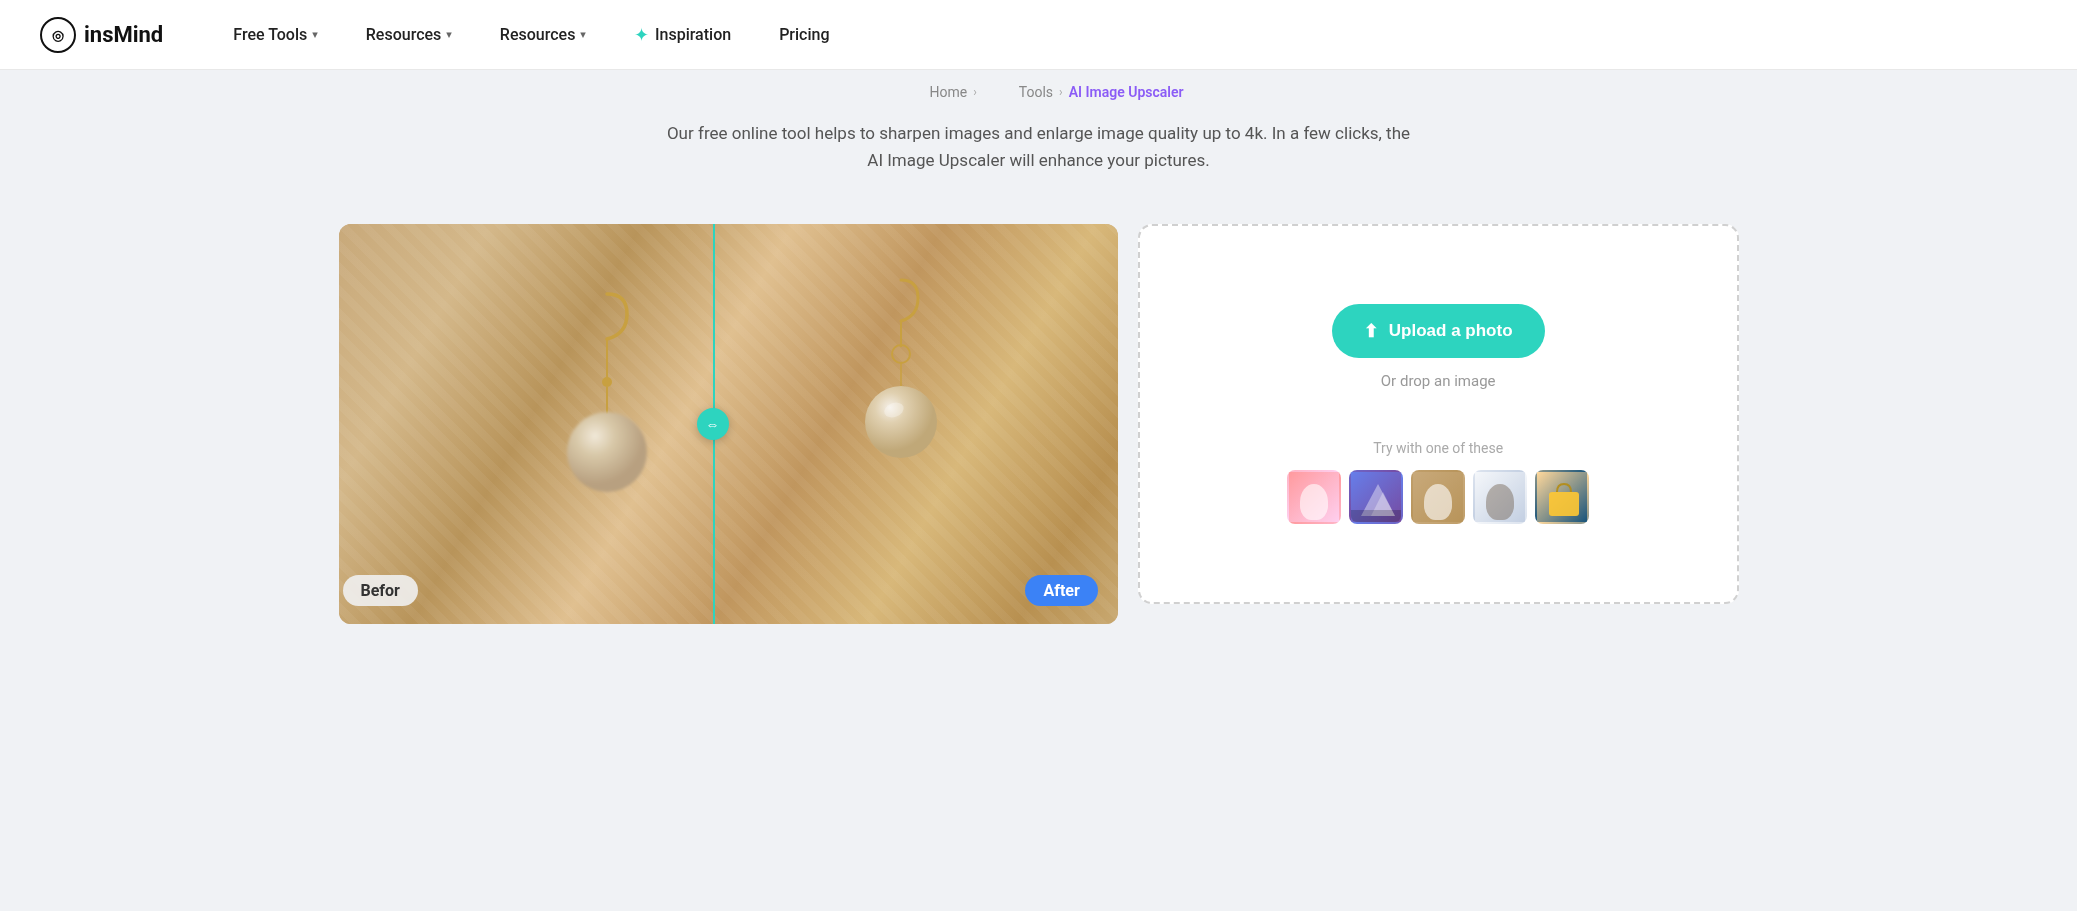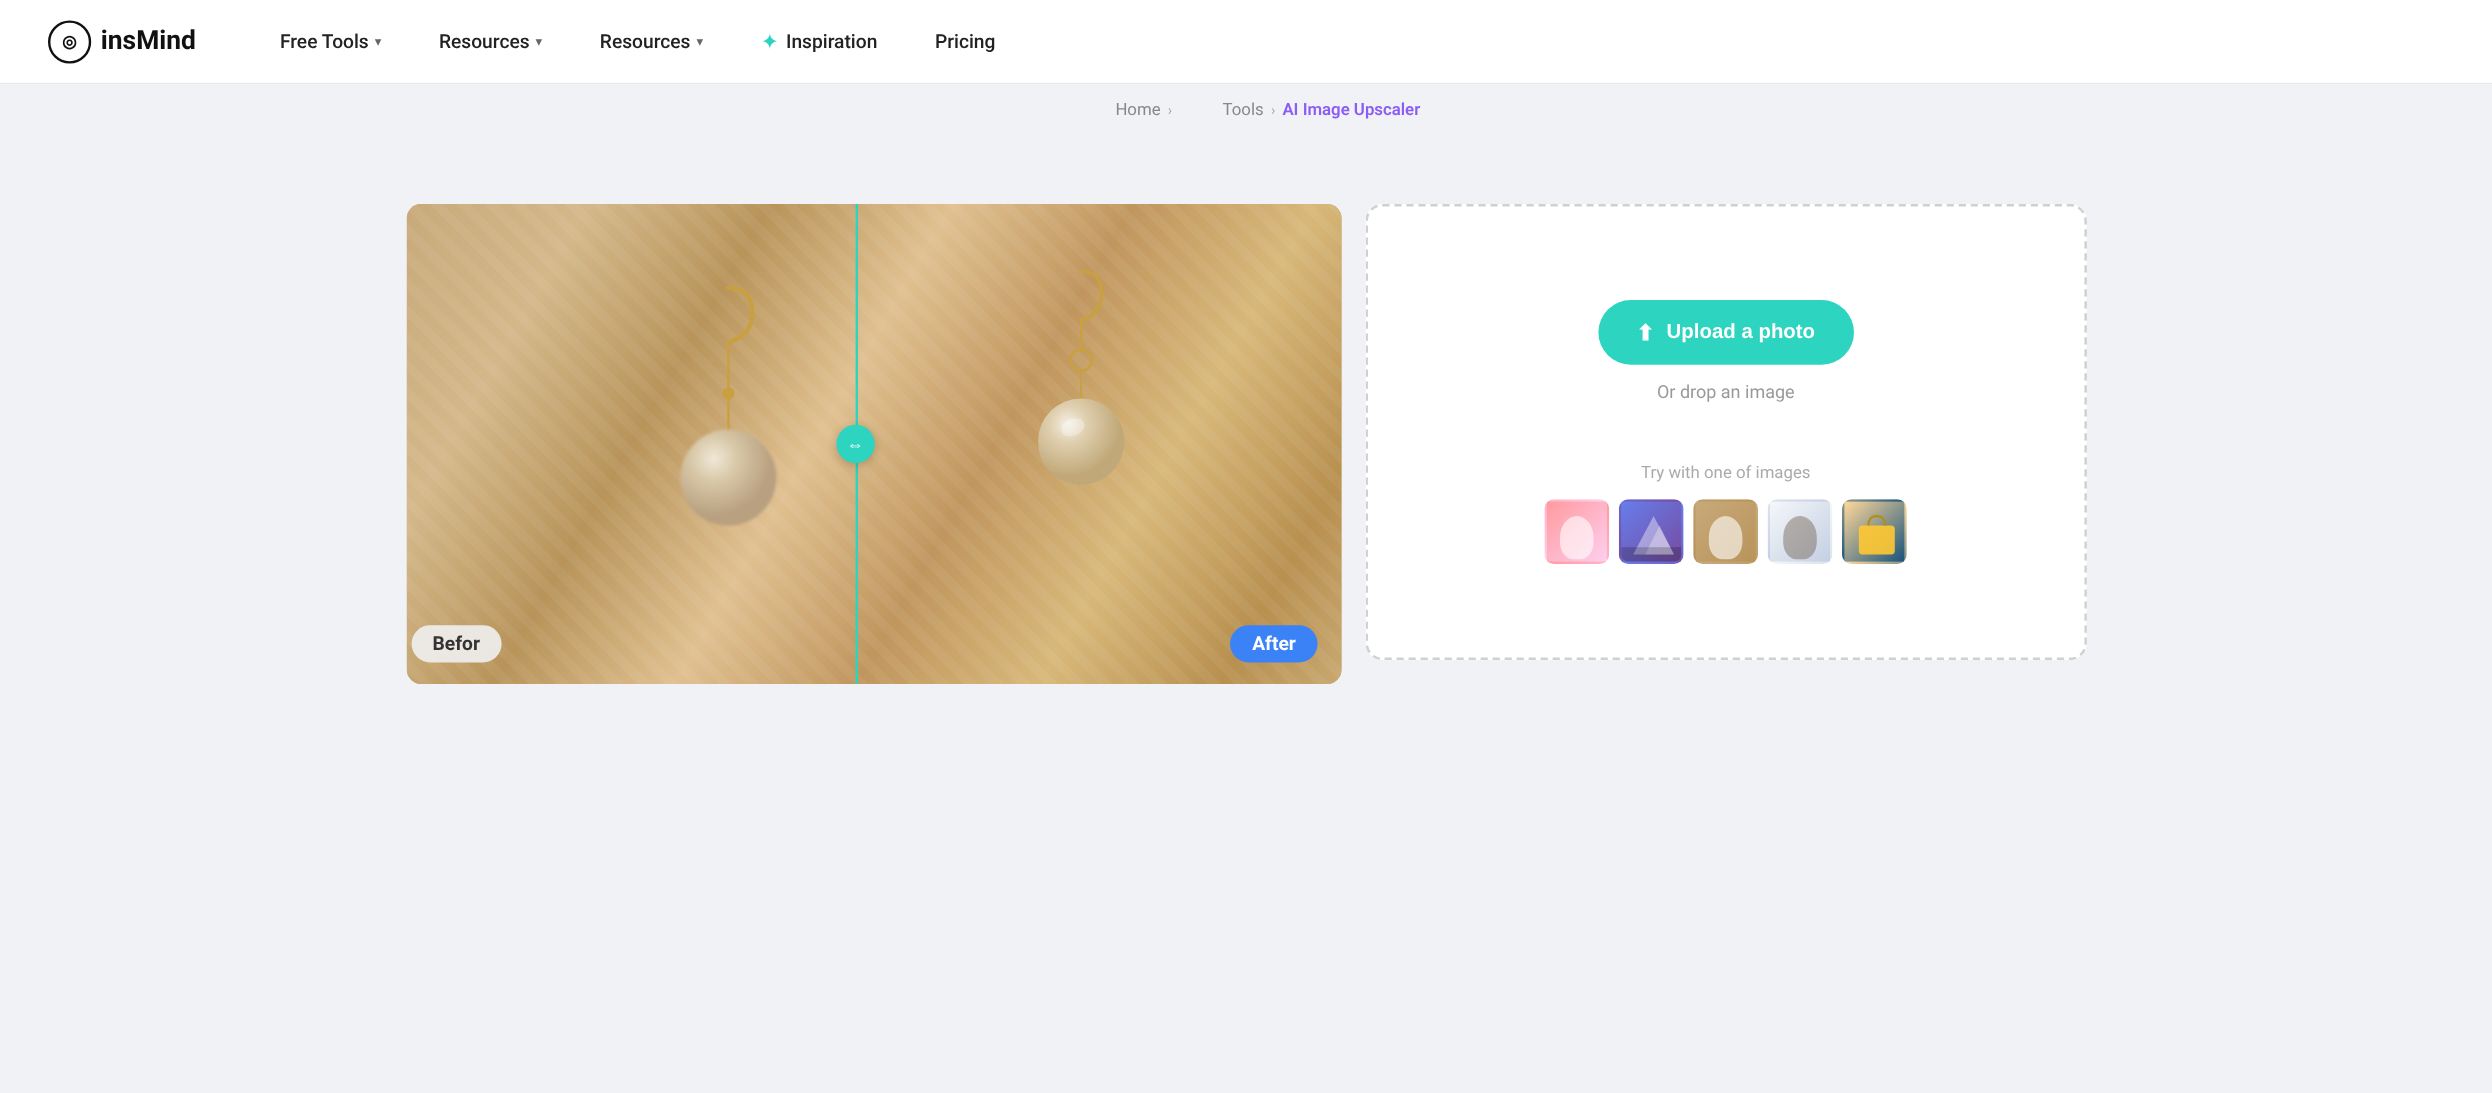--- a/index.html
+++ b/index.html
@@ -340,20 +340,21 @@
 
 <div class="breadcrumb">
   <a href="#">Home</a>
   <span class="sep">›</span>
   <a href="#">Tools</a>
   <span class="sep">›</span>
   <span class="current">AI Image Upscaler</span>
 </div>
 
 <div class="hero">
+  <p>Our free online tool helps to sharpen images and enlarge image quality up to 4k. In a few clicks, the AI Image Upscaler will enhance your pictures.</p>
 </div>
 
 <div class="tool-area">
 
   <div class="compare-wrapper">
     <div class="compare-image">
 
       <div class="silk-bg"></div>
 
       <svg class="earring-left" width="100" height="220" viewBox="0 0 100 220" xmlns="http://www.w3.org/2000/svg">
@@ -408,21 +409,21 @@
     <div class="label-after">After</div>
   </div>
 
   <div class="upload-panel">
     <button class="upload-button">
       <span class="upload-icon">⬆</span>
       <span>Upload a photo</span>
     </button>
     <p class="drop-text">Or drop an image</p>
 
-    <p class="try-text">Try with one of images</p>
+    <p class="try-text">Try with one of these</p>
     <div class="sample-thumbs">
 
       <div class="thumb thumb-1">
         <div class="thumb-face">
           <div class="face-shape"></div>
         </div>
       </div>
 
       <div class="thumb thumb-2">
         <svg width="54" height="54" xmlns="http://www.w3.org/2000/svg">

